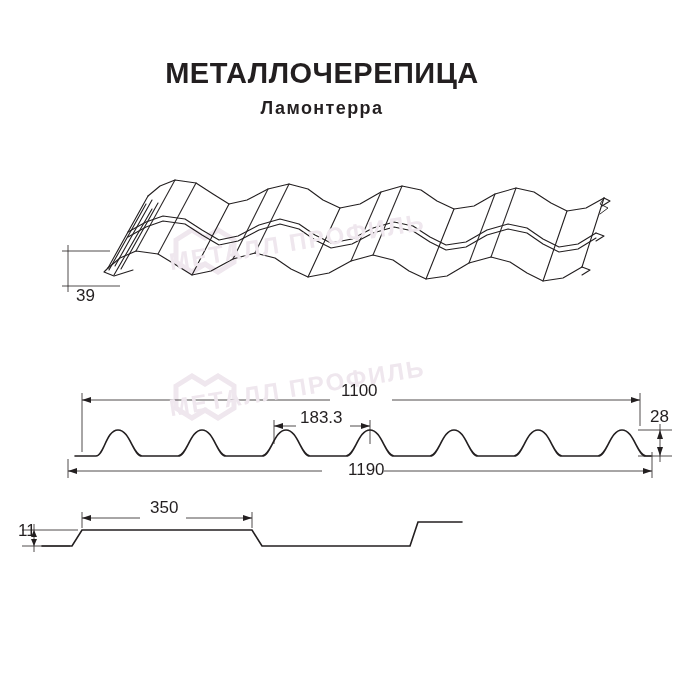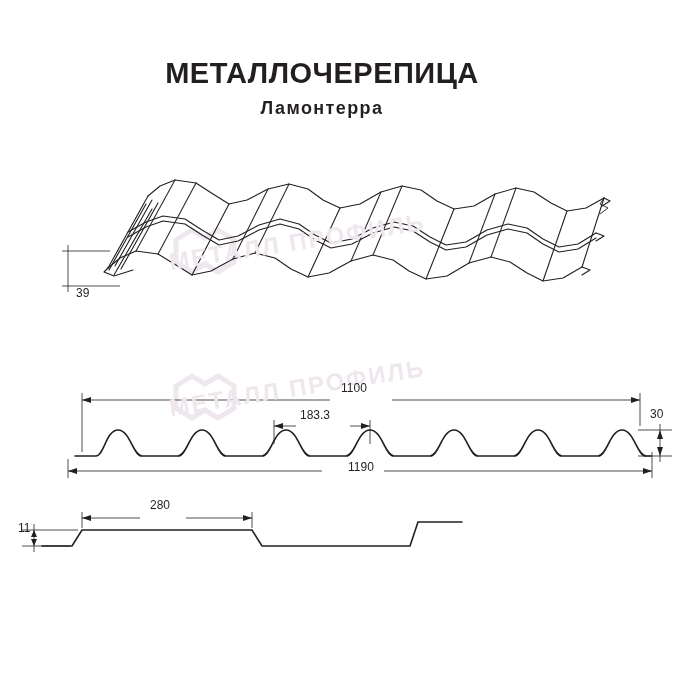--- a/index.html
+++ b/index.html
@@ -60,21 +60,21 @@
     transform: rotate(-9deg);
   }
   .wm-2 {
     left: 168px;
     top: 374px;
     font-size: 24px;
     transform: rotate(-9deg);
   }
   .dim-label {
     position: absolute;
-    font-size: 12px;
+    font-size: 17px;
     color: #231f20;
     white-space: nowrap;
     pointer-events: none;
   }
 </style>
 </head>
 <body>
 
 <svg id="sheet" viewBox="0 0 700 700" xmlns="http://www.w3.org/2000/svg">
 
@@ -242,17 +242,17 @@
 </div>
 
 <div class="dim-label" style="left:76px; top:286px;">39</div>
 
 <div class="dim-label" style="left:341px; top:381px;">1100</div>
 
 <div class="dim-label" style="left:300px; top:408px;">183.3</div>
 
 <div class="dim-label" style="left:348px; top:460px;">1190</div>
 
-<div class="dim-label" style="left:650px; top:407px;">30</div>
-
-<div class="dim-label" style="left:150px; top:498px;">280</div>
+<div class="dim-label" style="left:650px; top:407px;">28</div>
+
+<div class="dim-label" style="left:150px; top:498px;">350</div>
 
 <div class="dim-label" style="left:18px; top:521px;">11</div>
 
 </body></html>

